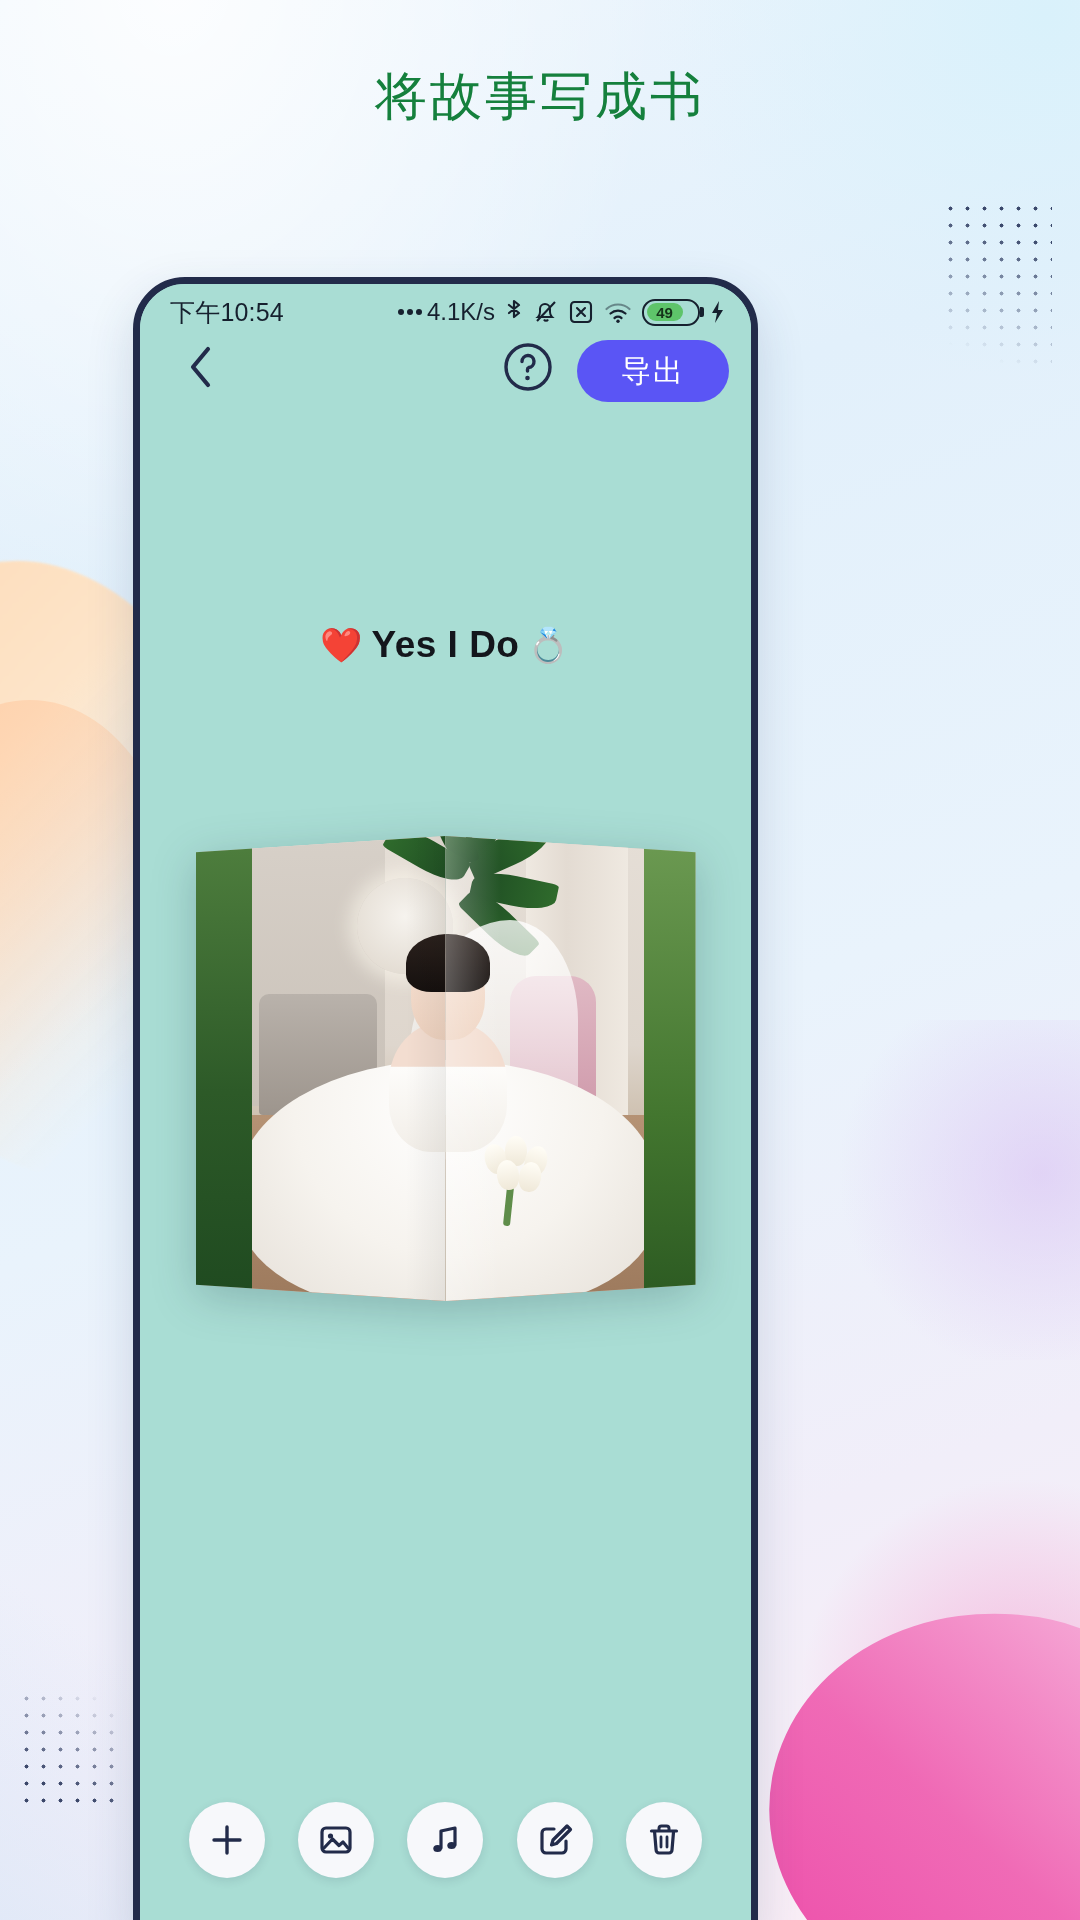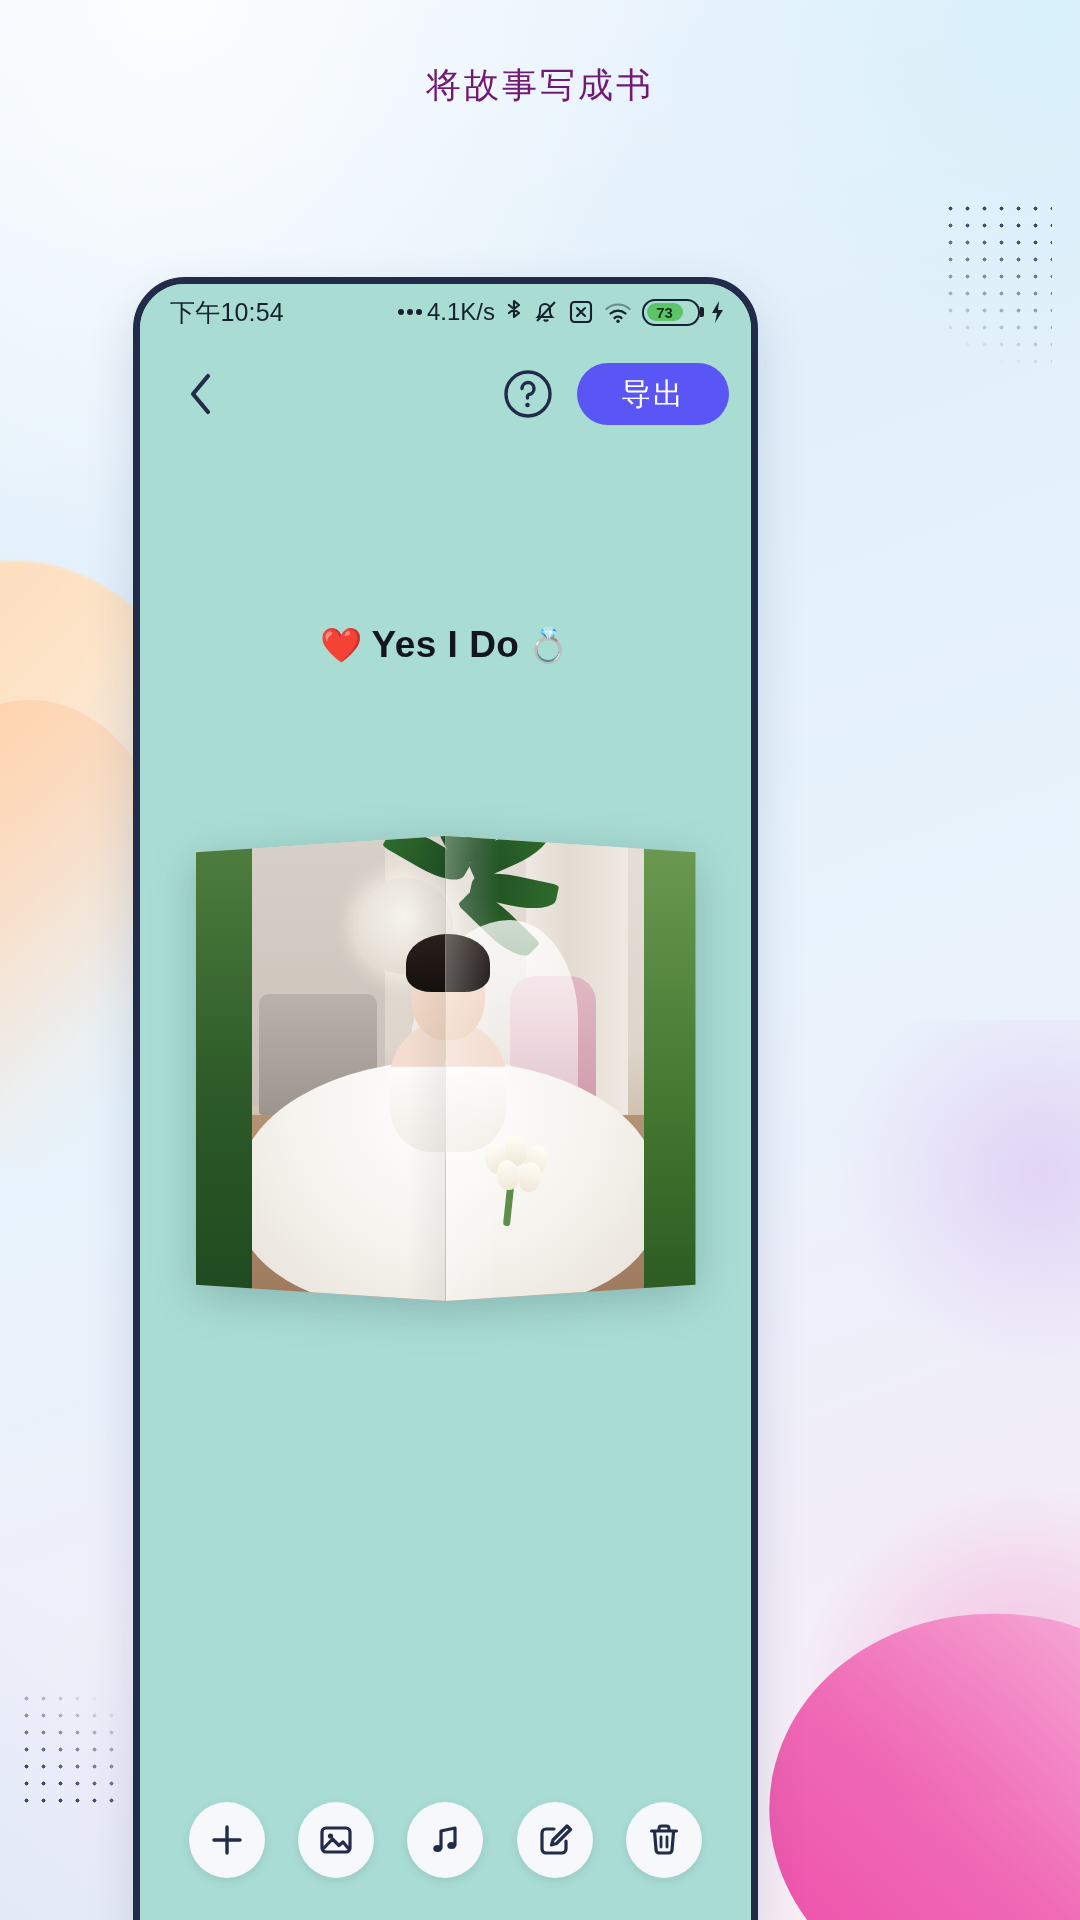--- a/index.html
+++ b/index.html
@@ -76,21 +76,21 @@
     -webkit-mask-image:linear-gradient(30deg,#000 25%,transparent 90%);
             mask-image:linear-gradient(30deg,#000 25%,transparent 90%); }
 
   
   .headline { position:absolute; left:0; right:0; top:48px; text-align:center; z-index:5; }
   .headline h1 {
     font-size:86px; line-height:1.04; font-weight:800; color:#26314f;
     letter-spacing:1px;
   }
   .headline .sub {
-    margin-top:14px; font-size:35px; font-weight:500; color:#701a75; letter-spacing:3px;
+    margin-top:14px; font-size:52px; font-weight:500; color:#15803d; letter-spacing:3px;
   }
 
   
   .phone {
     position:absolute; left:133px; top:277px;
     width:625px; height:1660px;
     border:7px solid #222b4a;
     border-radius:52px 52px 0 0;
     background:#a9ddd4;
     overflow:hidden;
@@ -121,21 +121,21 @@
   }
   .battery .fill {
     background:#5ec46a; border-radius:9px; height:100%; width:74%;
     display:flex; align-items:center; justify-content:center;
     font-size:15px; font-weight:700; color:#15331a;
   }
 
   
   .navbar {
     height:108px; flex:0 0 108px;
-    display:flex; align-items:center; padding:0 22px 0 34px;
+    display:flex; padding:0 22px 0 34px;
   }
   .nav-back { width:54px; height:54px; display:flex; align-items:center; justify-content:center; }
   .nav-spacer { flex:1; }
   .help-btn { width:54px; height:54px; margin-right:22px; }
   .export-btn {
     background:#5a55f5; color:#fff;
     border-radius:34px;
     padding:0 34px; height:62px; min-width:152px;
     display:flex; align-items:center; justify-content:center;
     font-size:30px; font-weight:500; letter-spacing:2px;
@@ -294,21 +294,21 @@
         </span>
         <span class="sb-ico">
           <svg width="30" height="24" viewBox="0 0 30 24">
             <path d="M3.5 9a17 17 0 0 1 23 0" fill="none" stroke="#16202e" stroke-width="2.2" stroke-linecap="round" opacity=".45"></path>
             <path d="M7.5 13.5a11.5 11.5 0 0 1 15 0" fill="none" stroke="#16202e" stroke-width="2.2" stroke-linecap="round"></path>
             <path d="M11.5 18a6 6 0 0 1 7 0" fill="none" stroke="#16202e" stroke-width="2.2" stroke-linecap="round"></path>
             <circle cx="15" cy="21.2" r="1.7" fill="#16202e"></circle>
           </svg>
         </span>
         <span class="battery">
-          <span class="fill">73</span>
+          <span class="fill">49</span>
         </span>
         <span class="sb-ico">
           <svg width="16" height="26" viewBox="0 0 16 26">
               <path d="M10 2L3 14h5l-2 10 8-13H9l1-9z" fill="#16202e"></path>
             </svg>
         </span>
       </div>
     </div>
 
     <div class="navbar">

